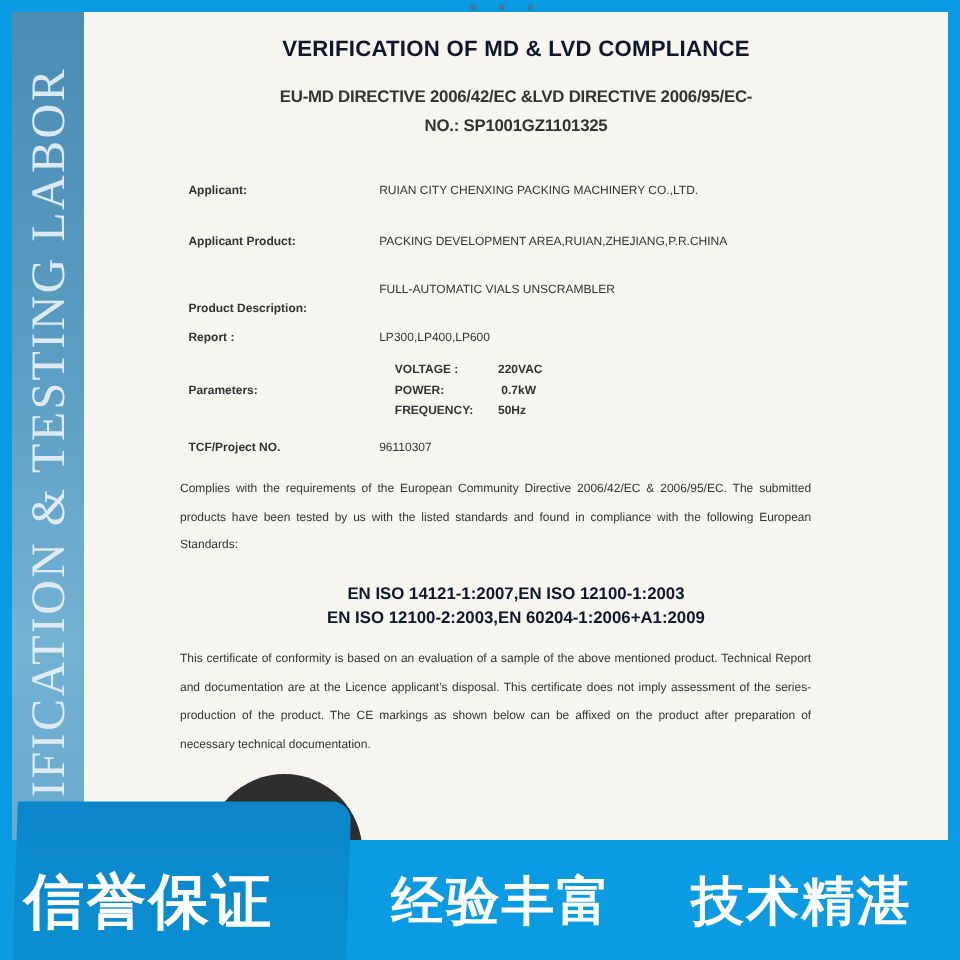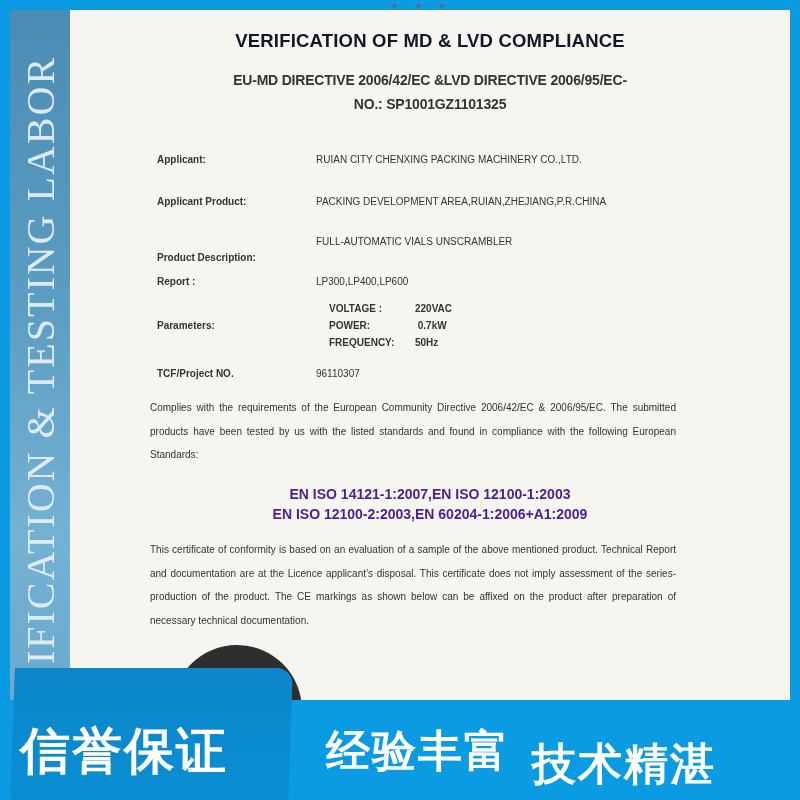--- a/index.html
+++ b/index.html
@@ -54,21 +54,21 @@
       font-variant: small-caps;
     }
     .param-row { position: absolute; left: 316px; font-weight: bold; font-size: 10px; color: #333; margin-left: 13px; }
     .param-key { display: inline-block; width: 86px; }
     .para {
       position: absolute; left: 150px; width: 526px;
       font-size: 10px; color: #333; line-height: 23.5px; text-align: justify;
     }
     .standards {
       position: absolute; left: 60px; right: 0; text-align: center;
-      font-weight: bold; font-size: 14px; color: #4c1d95; line-height: 20px;
+      font-weight: bold; font-size: 14px; color: #0f172a; line-height: 20px;
     }
     .seal {
       position: absolute; left: 172px; top: 645px; width: 130px; height: 130px;
       border-radius: 50%; background: #2e2e2e;
     }
     .bottom-bar {
       position: absolute; left: 0; top: 700px; width: 800px; height: 100px;
       background: #0a9be3;
     }
     .badge {
@@ -82,21 +82,21 @@
       position: absolute; left: 20px; top: 700px;
       font-family: "DejaVu Sans", sans-serif; font-weight: bold;
       font-size: 50px; color: #ffffff; letter-spacing: 2px; margin-top: 18px;
     }
     .slogan {
       position: absolute; top: 722px;
       font-family: "DejaVu Sans", sans-serif; font-weight: bold;
       font-size: 44px; color: #ffffff; letter-spacing: 2px;
     }
     .slogan-1 { left: 302px; margin-left: 24px; }
-    .slogan-2 { left: 532px; margin-top: 13px; }
+    .slogan-2 { left: 576px; }
   </style>
 </head>
 <body>
 
 <div class="frame"></div>
 
 <div class="paper">
   <div class="side-band">
     <div class="side-text">IFICATION &amp; TESTING LABOR</div>
   </div>

